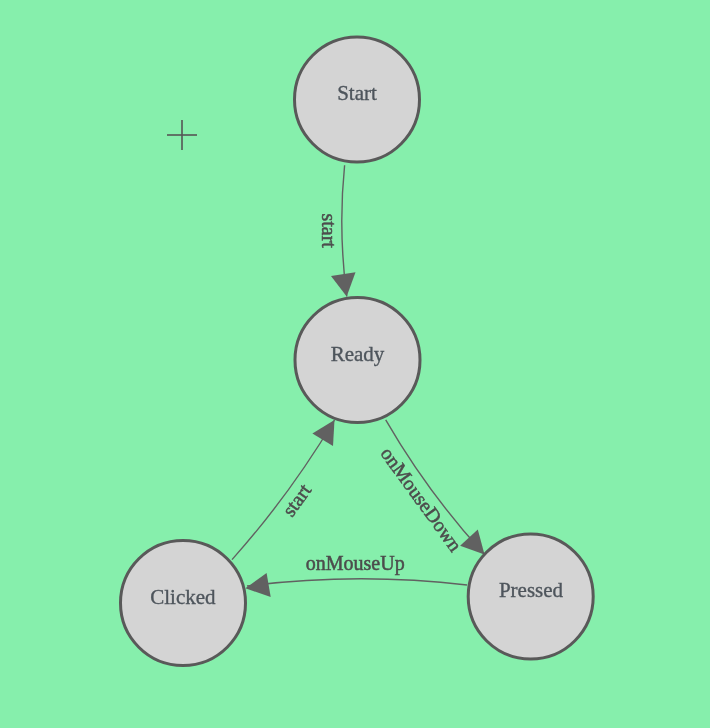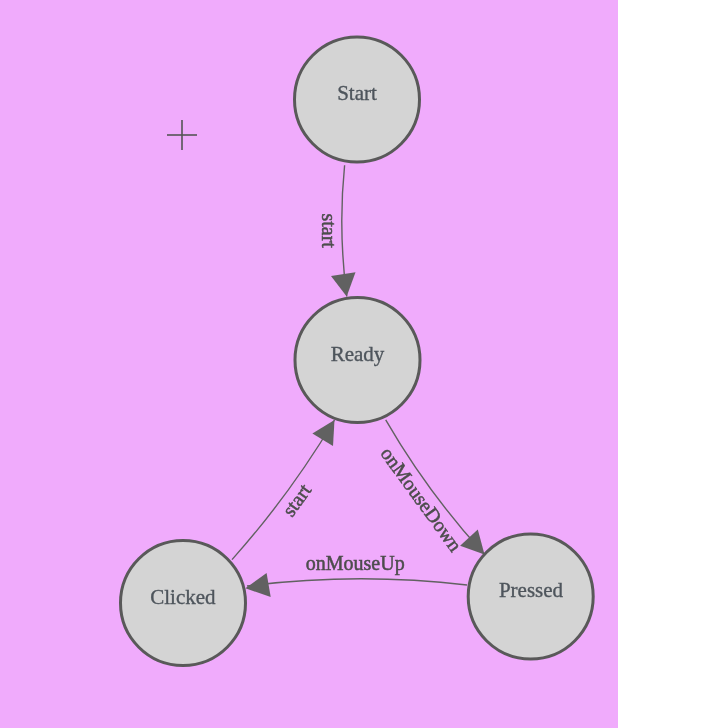--- a/index.html
+++ b/index.html
@@ -1,16 +1,16 @@
 <!DOCTYPE html>
 <html><head>
 <meta charset="utf-8">
 <style>
 html,body{margin:0;padding:0;background:#fff;}
-#wrap{position:relative;width:618px;height:728px;background:#f0abfc;overflow:hidden;}
+#wrap{position:relative;width:710px;height:728px;background:#86efac;overflow:hidden;}
 text{font-family:"Liberation Serif",serif;}
 </style>
 </head>
 <body>
 <div id="wrap">
 <svg style="filter:blur(0.45px)" width="710" height="728" viewBox="0 0 710 728" xmlns="http://www.w3.org/2000/svg">
 
   <g stroke="#555" stroke-width="1.6">
     <line x1="167" y1="135" x2="197" y2="135"></line>
     <line x1="182" y1="120" x2="182" y2="150"></line>

